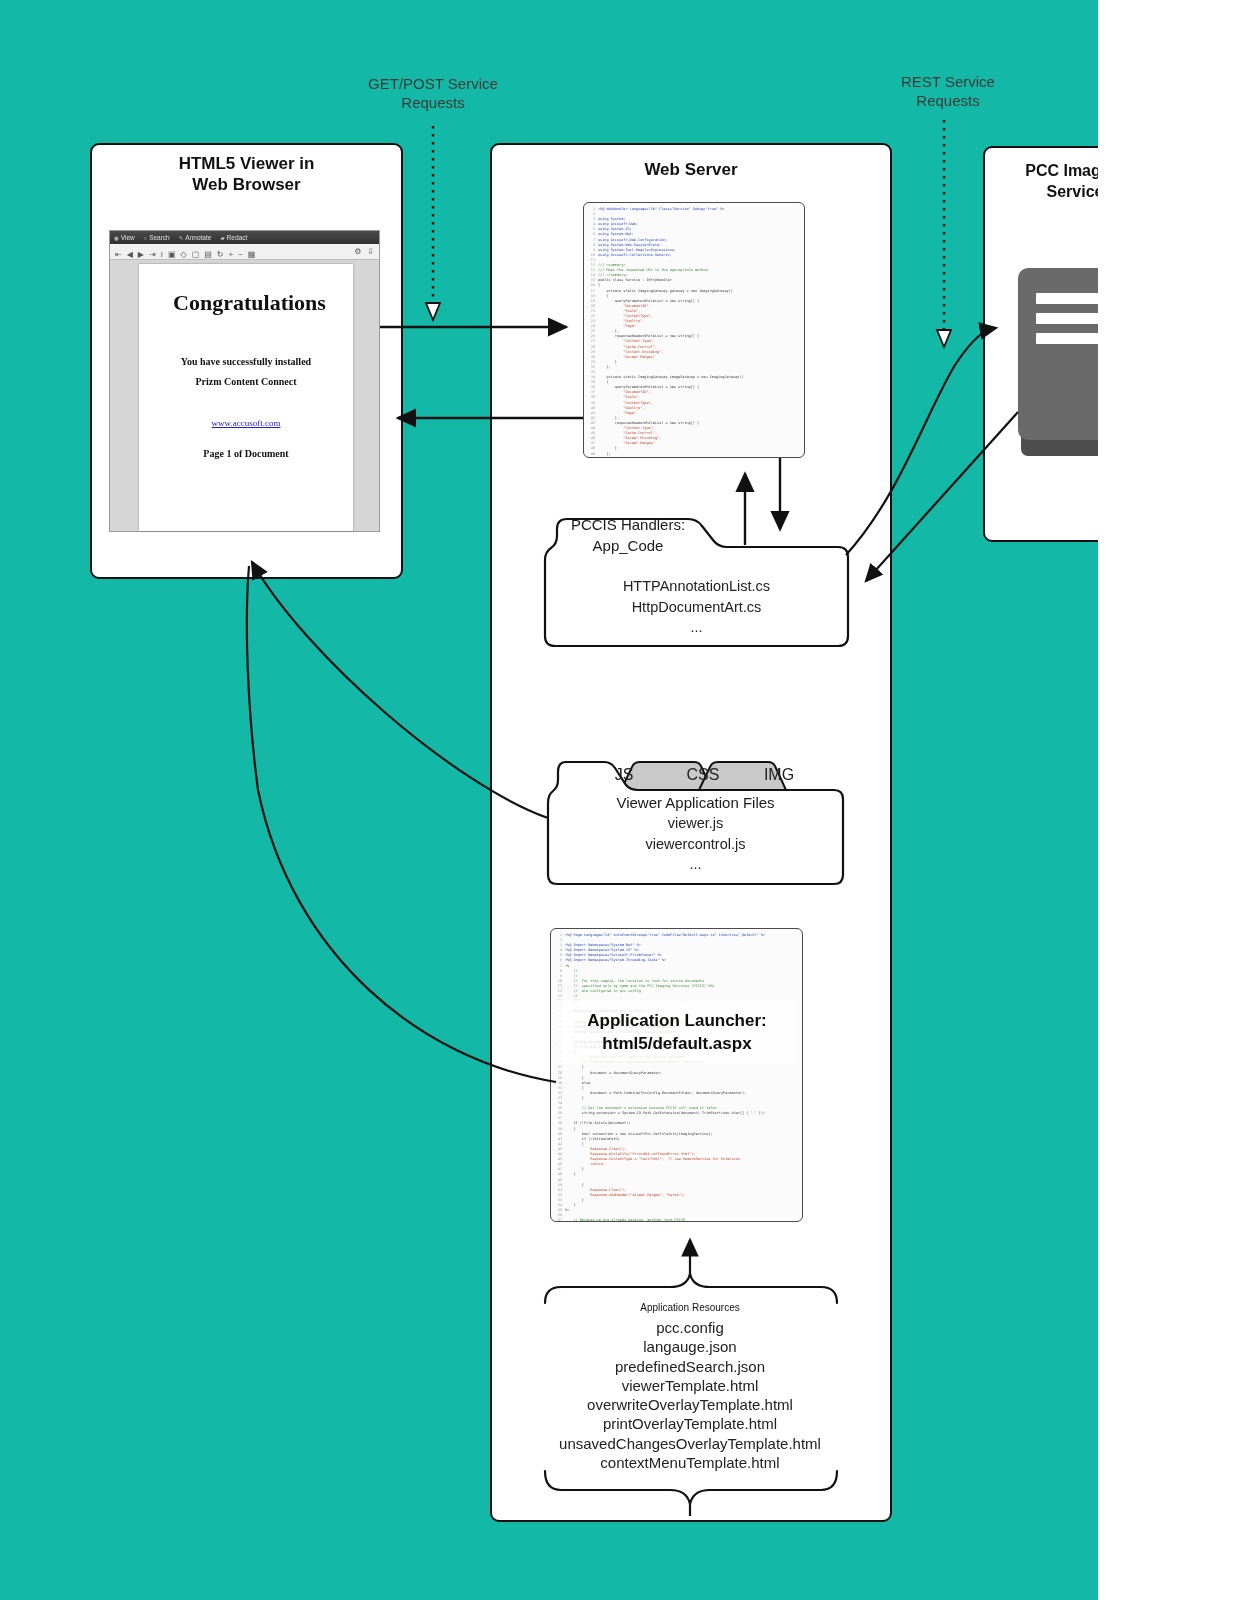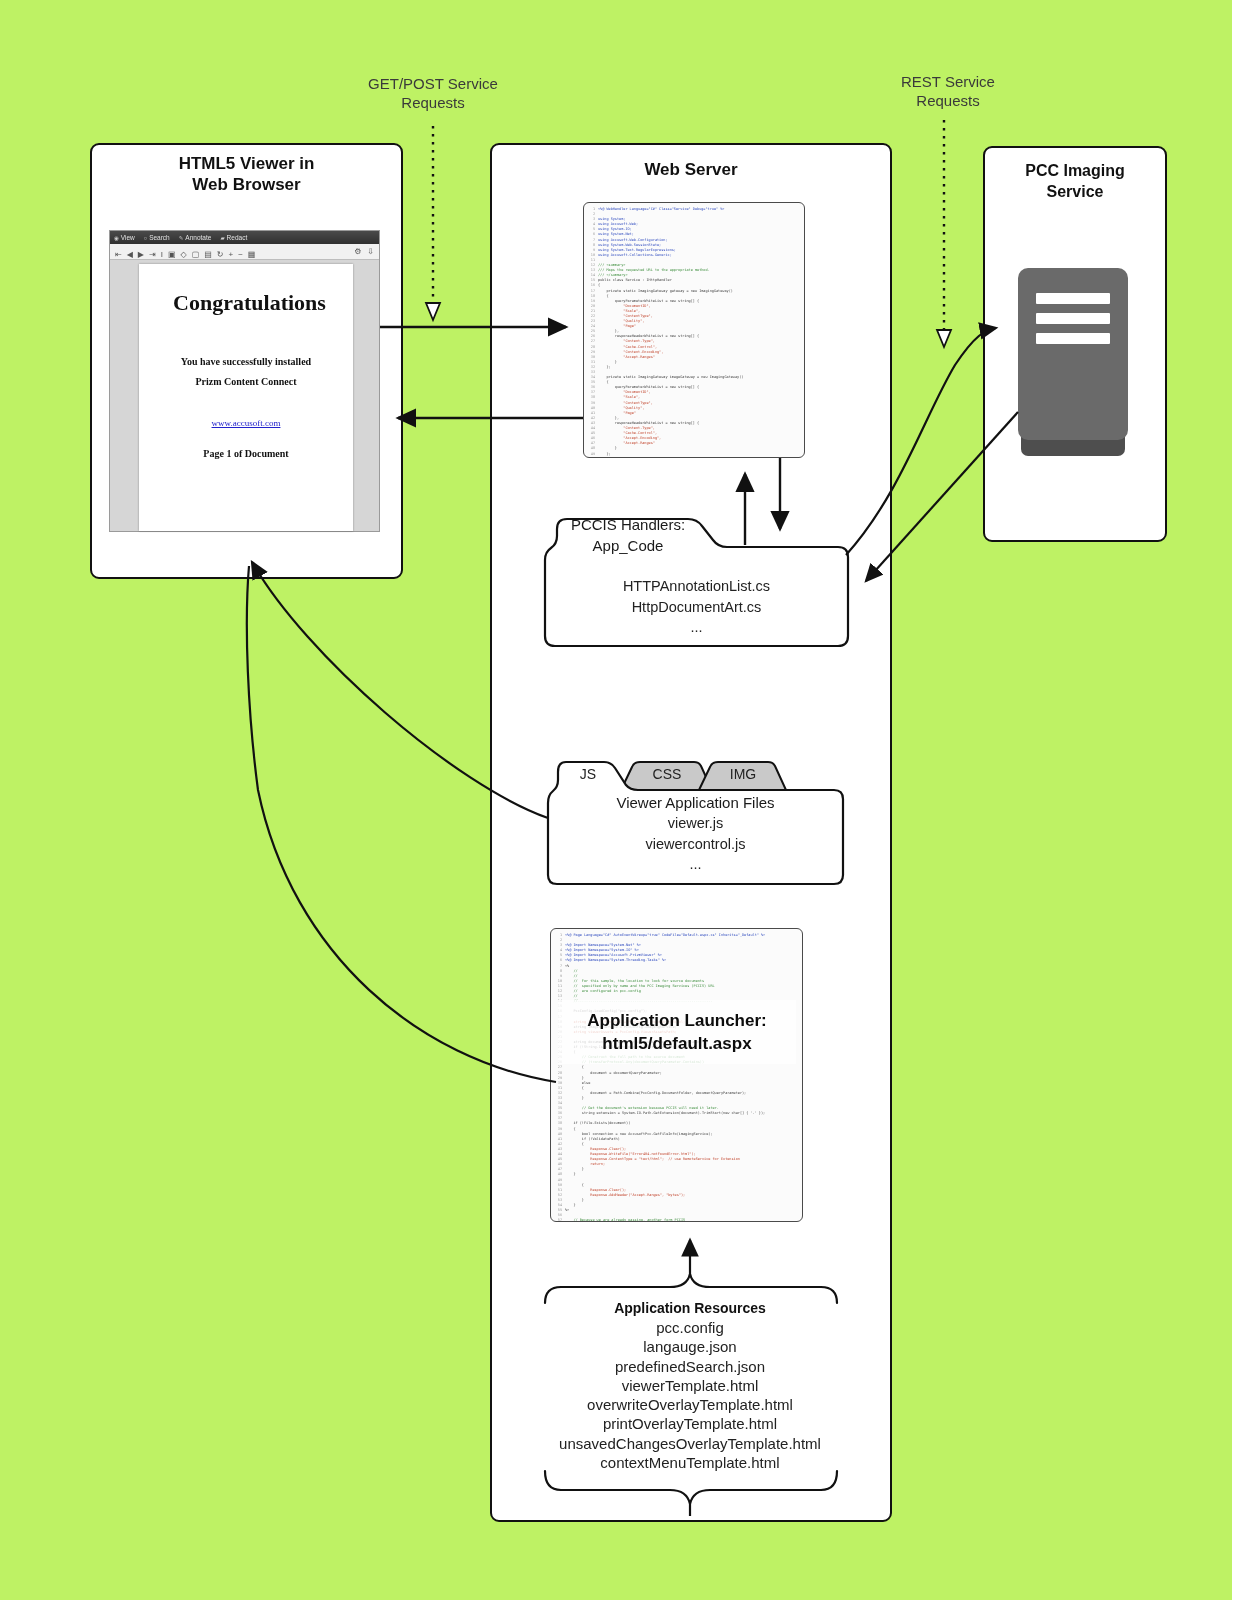--- a/index.html
+++ b/index.html
@@ -1,16 +1,16 @@
 <!DOCTYPE html>
 <html><head>
 <meta charset="utf-8">
 <style>
   html,body{margin:0;padding:0;background:#fff;}
-  #canvas{position:relative;width:1232px;height:1600px;background:#bef264;overflow:hidden;
+  #canvas{position:relative;width:1098px;height:1600px;background:#14b8a6;overflow:hidden;
           font-family:"Liberation Sans", sans-serif;color:#1a1a1a;}
   .bold{font-weight:normal;}
   
   .bigbox{position:absolute;border:2.5px solid #111;border-radius:9px;background:#fff;}
   .boxtitle{position:absolute;font-size:17px;font-weight:bold;line-height:21px;text-align:center;color:#111;}
   
   #vshot{position:absolute;left:109px;top:230px;width:271px;height:302px;border:1px solid #9a9a9a;background:#d6d6d6;box-sizing:border-box;}
   #vbar-dark{position:absolute;left:0;top:0;right:0;height:13px;background:linear-gradient(#4a4a4a,#303030);display:flex;align-items:center;padding:0 4px;box-sizing:border-box;}
   .vmenu-item{display:flex;align-items:center;margin-right:9px;color:#e2e2e2;font-size:6.5px;white-space:nowrap;}
   .vmenu-item .ic{margin-right:2px;font-size:5.5px;color:#cfcfcf;}
@@ -34,24 +34,24 @@
   .ln{width:9px;flex:none;text-align:right;color:#9a9a9a;margin-right:3px;}
   .ct{color:#444;}
   .cl-k{color:#2f4bbf;}.cl-d{color:#2f4bbf;}.cl-s{color:#c2452d;}.cl-c{color:#3f8f3f;}.cl-p{color:#444;}
   .code-overlay{position:absolute;background:rgba(255,255,255,.78);display:flex;flex-direction:column;justify-content:center;
                 text-align:center;color:#0c0c0c;font-weight:bold;}
   
   #wires{position:absolute;left:0;top:0;width:1236px;height:1600px;pointer-events:none;}
   
   .ftext{position:absolute;text-align:center;color:#1a1a1a;}
   .filelist div{font-size:14.5px;line-height:20.5px;color:#222;}
-  .tablabel{position:absolute;font-size:14px;color:#222;text-align:center;}
+  .tablabel{position:absolute;font-size:16px;color:#222;text-align:center;padding-left:36px;}
   
   #resources{position:absolute;left:540px;top:1298px;width:300px;text-align:center;}
-  #resources .rtitle{font-size:14px;font-weight:bold;line-height:20px;color:#111;}
+  #resources .rtitle{font-size:10px;font-weight:normal;line-height:20px;color:#111;}
   #resources .rfile{font-size:15px;line-height:19.3px;color:#222;}
   
   #srv-lip{position:absolute;left:1021px;top:428px;width:104px;height:28px;background:#4e4e4e;border-radius:7px;}
   #srv-body{position:absolute;left:1018px;top:268px;width:110px;height:172px;background:#6a6a6a;border-radius:10px;}
   .srv-bar{position:absolute;left:1036px;width:74px;height:11px;background:#fff;border-radius:1px;}
   
   .toplabel{position:absolute;width:200px;text-align:center;font-size:15px;line-height:19px;color:#3a3a3a;}
 </style>
 </head>
 <body>

